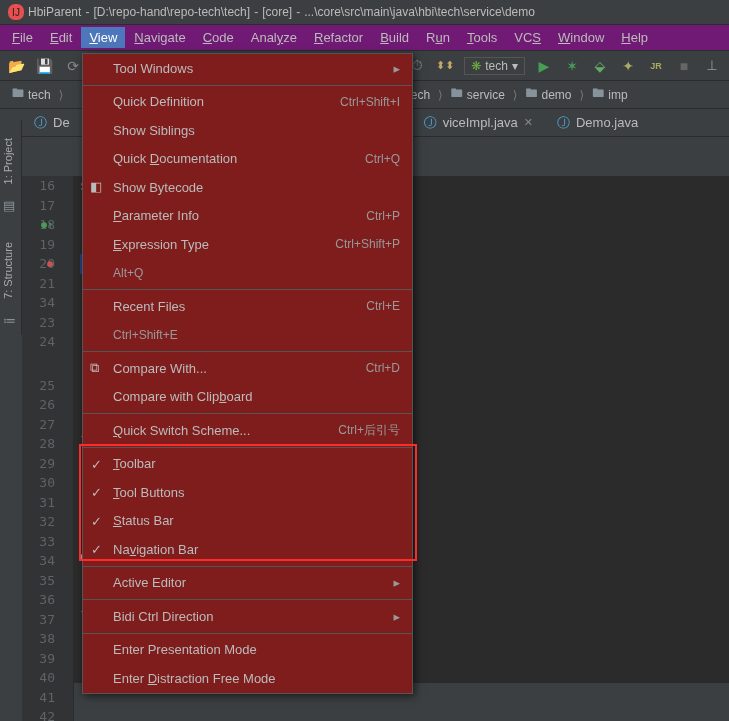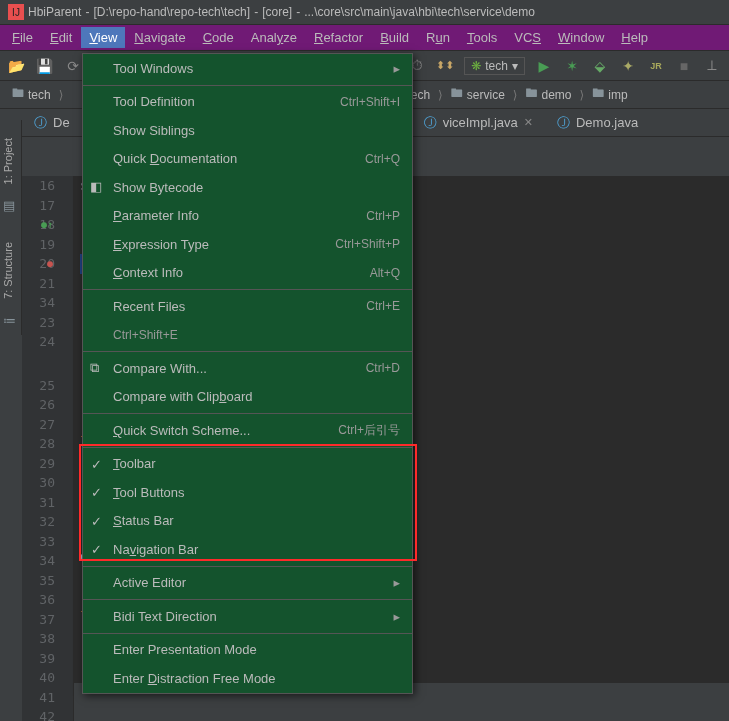--- a/index.html
+++ b/index.html
@@ -24,20 +24,21 @@
 }
 .title-bar .icon-app {
   width: 16px; height: 16px;
   background: #e84f4f;
   display: inline-flex;
   align-items: center;
   justify-content: center;
   font-size: 10px;
   font-weight: normal;
   color: #222;
+  border-radius: 7px;
 }
 .menu-bar {
   background: #701a75;
   display: flex;
   gap: 1px;
   padding: 2px 4px;
   border-bottom: 1px solid #2b2b2b;
 }
 .menu-item {
   padding: 3px 8px;
@@ -154,21 +155,21 @@
 .cls { color: #a9b7c6; }
 .str { color: #6a8759; }
 .cmt { color: #808080; }
 .mtd { color: #ffc66d; }
 .banner-blue { background: #214283; color: #fff; display: inline-block; }
 .dropdown {
   position: absolute;
   left: 82px;
   top: 53px;
   width: 331px;
-  background: #14532d;
+  background: #7f1d1d;
   border: 1px solid #555;
   box-shadow: 2px 2px 8px rgba(0,0,0,0.6);
   z-index: 100;
   font-size: 13px;
 }
 .dropdown .row {
   display: flex;
   align-items: center;
   height: 28.5px;
   padding: 0 12px 0 30px;
@@ -356,21 +357,21 @@
 
 </div>
 
 <div class="dropdown" id="dropdown">
     <div class="row">
       <span class="lbl">Tool Windows</span>
       <span class="arr">▸</span>
     </div>
     <div class="sep"></div>
     <div class="row">
-      <span class="lbl">Tool Definition</span>
+      <span class="lbl">Quick Definition</span>
       <span class="sc">Ctrl+Shift+I</span>
     </div>
     <div class="row">
       <span class="lbl">Show Siblings</span>
     </div>
     <div class="row">
       <span class="lbl">Quick <span class="ul">D</span>ocumentation</span>
       <span class="sc">Ctrl+Q</span>
     </div>
     <div class="row">
@@ -379,21 +380,20 @@
     </div>
     <div class="row">
       <span class="lbl"><span class="ul">P</span>arameter Info</span>
       <span class="sc">Ctrl+P</span>
     </div>
     <div class="row">
       <span class="lbl"><span class="ul">E</span>xpression Type</span>
       <span class="sc">Ctrl+Shift+P</span>
     </div>
     <div class="row">
-      <span class="lbl"><span class="ul">C</span>ontext Info</span>
       <span class="sc">Alt+Q</span>
     </div>
     <div class="sep"></div>
     <div class="row">
       <span class="lbl">Recent Files</span>
       <span class="sc">Ctrl+E</span>
     </div>
     <div class="row">
       <span class="sc">Ctrl+Shift+E</span>
     </div>
@@ -428,21 +428,21 @@
       <span class="chk">✓</span>
       <span class="lbl">Na<span class="ul">v</span>igation Bar</span>
     </div>
     <div class="sep"></div>
     <div class="row">
       <span class="lbl">Active Editor</span>
       <span class="arr">▸</span>
     </div>
     <div class="sep"></div>
     <div class="row">
-      <span class="lbl">Bidi Text Direction</span>
+      <span class="lbl">Bidi Ctrl Direction</span>
       <span class="arr">▸</span>
     </div>
     <div class="sep"></div>
     <div class="row">
       <span class="lbl">Enter Presentation Mode</span>
     </div>
     <div class="row">
       <span class="lbl">Enter <span class="ul">D</span>istraction Free Mode</span>
     </div>
   </div>

